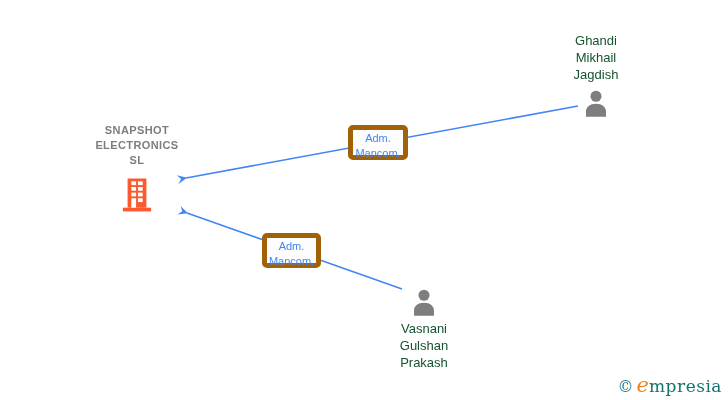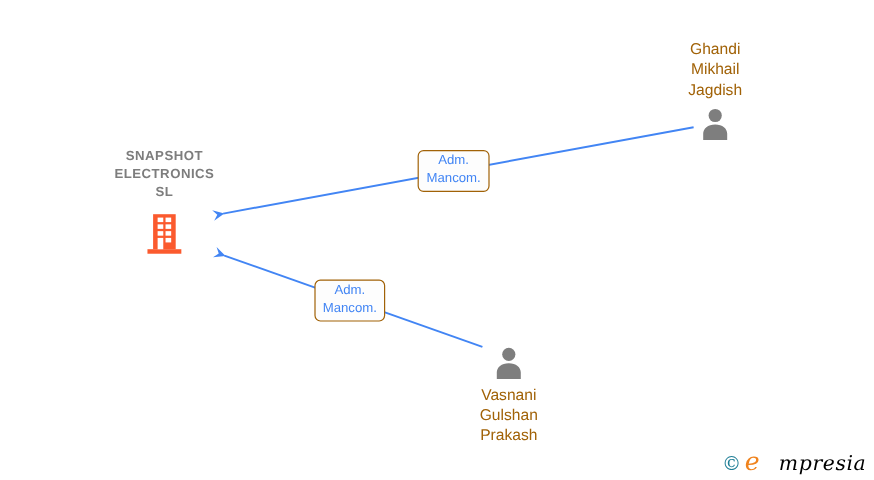--- a/index.html
+++ b/index.html
@@ -28,30 +28,30 @@
     font-size: 11px;
     line-height: 15px;
     font-weight: bold;
     letter-spacing: 0.4px;
     color: #7d7d7d;
     white-space: pre-line;
   }
   .person-name {
     font-size: 13px;
     line-height: 17px;
-    color: #a16207;
+    color: #14532d;
     white-space: pre-line;
   }
   .icon-wrap { display: block; margin: 6px auto 0 auto; }
   .icon-wrap.below { margin: 0 auto 4px auto; }
   .rel-box {
     position: absolute;
     box-sizing: border-box;
     background: #fdfdfd;
-    border: 1px solid #a16207;
+    border: 5px solid #a16207;
     border-radius: 5px;
     color: #4285f4;
     font-size: 11px;
     line-height: 15px;
     text-align: center;
     padding-top: 1px;
     white-space: pre-line;
   }
   .logo {
     position: absolute;
@@ -67,25 +67,23 @@
     font-size: 16px;
     font-style: normal;
     margin-right: 3px;
   }
   .logo .brand-e {
     color: #f0831d;
     font-style: italic;
     font-size: 21px;
   }
   .logo .brand-rest {
-    color: #000000;
-    font-style: italic;
+    color: #0f766e;
     font-size: 17px;
     letter-spacing: 0.5px;
-    margin-left: 16px;
   }
 </style>
 </head>
 <body>
 
 <div class="canvas">
 
   <svg class="edges" viewBox="0 0 728 400">
     <defs>
       <marker id="arrow" markerWidth="10" markerHeight="10" refX="1.5" refY="5" orient="auto" markerUnits="userSpaceOnUse">

